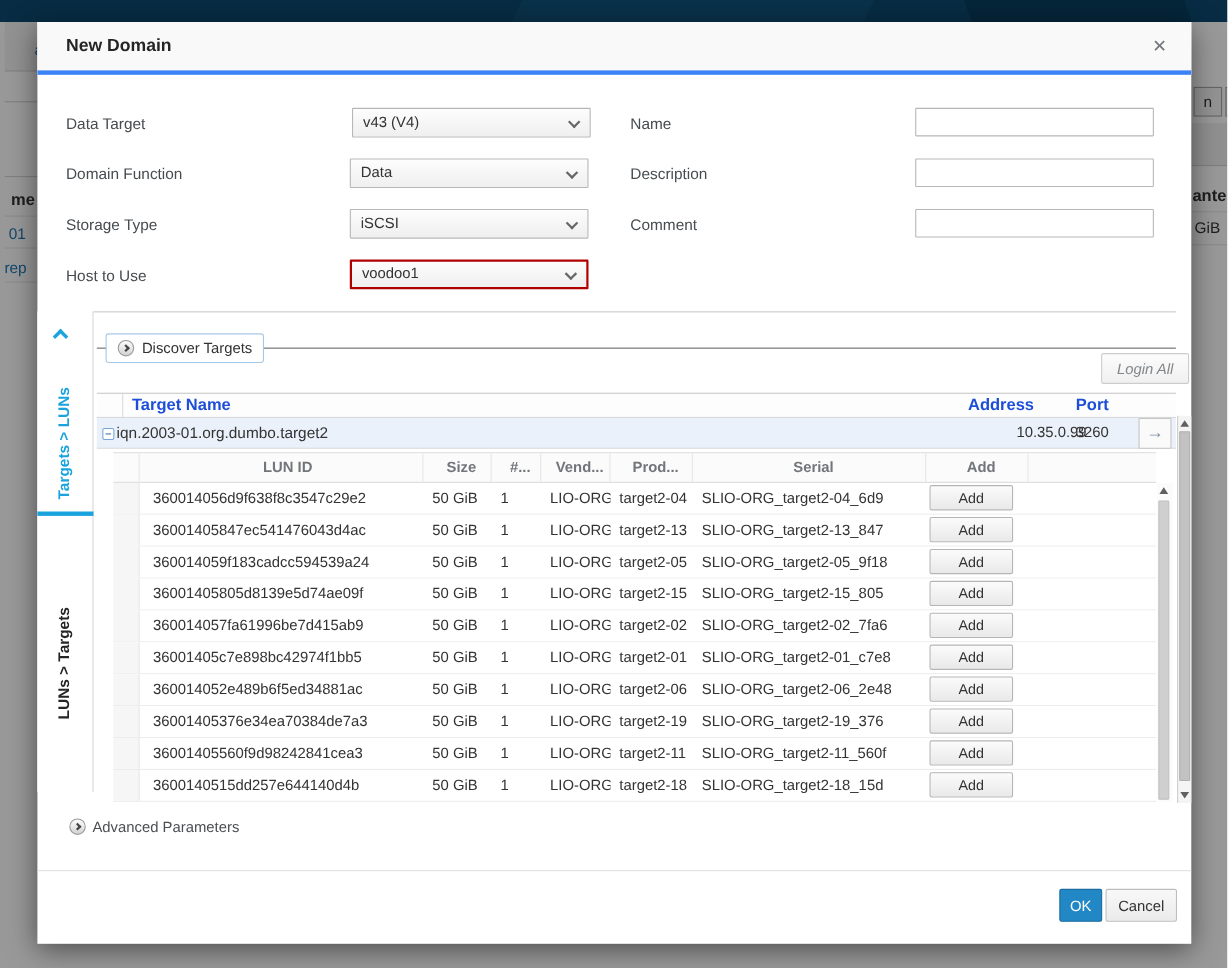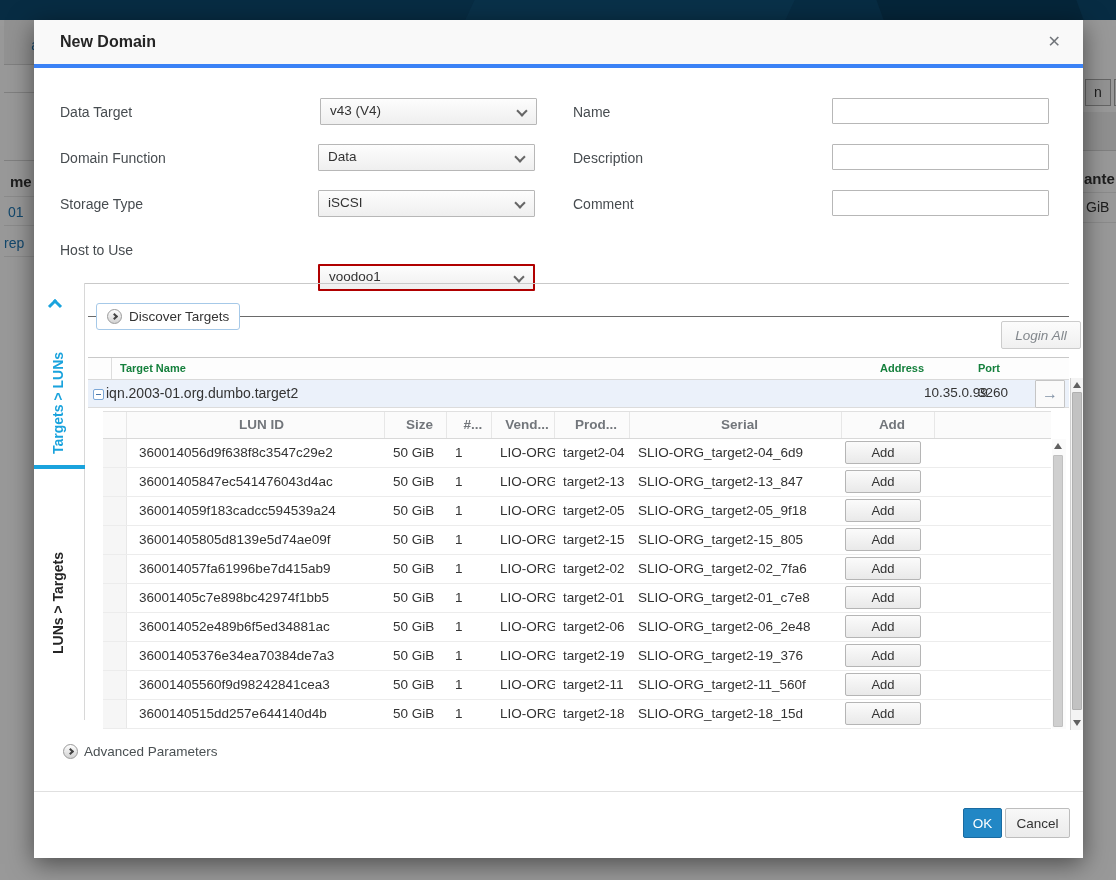--- a/index.html
+++ b/index.html
@@ -29,21 +29,21 @@
   .dialog { position:absolute; left:34px; top:20px; width:1049px; height:838px; background:#fff;
             box-shadow:0 6px 24px rgba(0,0,0,.5); z-index:10; }
   .dlg-header { position:absolute; left:0; top:0; width:100%; height:48px; background:#f9f9f9; border-bottom:4px solid #3b82f6; }
   .dlg-title { position:absolute; left:26px; top:13px; font-size:16px; font-weight:bold; color:#252525; }
   .dlg-close { position:absolute; right:22px; top:12px; font-size:16px; color:#72767b; cursor:pointer; }
 
   
   .flabel { position:absolute; color:#474c50; font-size:14px; white-space:nowrap; }
   .select { position:absolute; width:217px; height:27px; border:1px solid #b7b7b7; border-radius:1px;
             background:linear-gradient(#fdfdfd,#efefef); cursor:pointer; }
-  .select.error { border:2px solid #b00000;margin-top:28px; }
+  .select.error { border:2px solid #b00000; }
   .sel-val { position:absolute; left:9px; top:4px; font-size:13.5px; color:#333; }
   .select.error .sel-val { top:3px; }
   .chev { position:absolute; width:8px; height:8px; border-style:solid; border-color:#666; border-width:2px 2px 0 0; }
   .chev.down { right:10px; top:8px; transform:rotate(135deg); }
   .tinput { position:absolute; width:217px; height:26px; border:1px solid #b7b7b7; border-radius:1px;
             background:#fff; font-family:"Liberation Sans",sans-serif; font-size:13.5px; padding:0 8px; color:#333; }
 
   
   .panel-topline { position:absolute; left:51px; top:263px; width:984px; height:1px; background:#c9c9c9; }
   .tabstrip { position:absolute; left:0; top:263px; width:51px; height:437px; background:#fff; border-right:1px solid #d8d8d8; }
@@ -67,21 +67,21 @@
   .legend-label { font-size:13.5px; color:#333; white-space:nowrap; }
 
   .btn { border-radius:2px; font-family:"Liberation Sans",sans-serif; cursor:pointer; }
   .login-all { position:absolute; left:967px; top:301px; width:80px; height:28px; border:1px solid #ccc;
                background:linear-gradient(#fcfcfc,#f0f0f0); color:#82878c; font-size:13.5px;font-style:italic; }
 
   
   .ttable { position:absolute; left:54px; top:337px; width:981px; }
   .thead { display:grid; grid-template-columns:24px 754px 97px 60px 1fr; height:23px;
            border-top:1px solid #c9c9c9; border-bottom:1px solid #d9d9d9; background:#fdfdfd; }
-  .thead .th { font-size:11px; font-weight:bold; color:#15803d; line-height:21px; overflow:hidden; white-space:nowrap; }
+  .thead .th { font-size:15px; font-weight:bold; color:#1d4ed8; line-height:21px; overflow:hidden; white-space:nowrap; }
   .th-sel { border-right:1px solid #ddd; }
   .th-name { padding-left:8px; }
   .th-addr { padding-left:14px; }
   .th-port { padding-left:15px; }
   .trow { position:relative; height:28px; background:#ebf1fa; border-bottom:1px solid #dcdcdc; cursor:pointer; }
   .collapse-minus { position:absolute; left:5px; top:9px; width:11px; height:11px; border:1px solid #7ba7d7; border-radius:2px;
                     background:#fff; cursor:pointer; }
   .collapse-minus i { position:absolute; left:2px; top:4px; width:5px; height:1px; background:#4a76a8; }
   .trow-name { position:absolute; left:18px; top:5px; font-size:14px; color:#333; white-space:nowrap; }
   .trow-addr { position:absolute; left:836px; top:5px; font-size:13.5px; }

